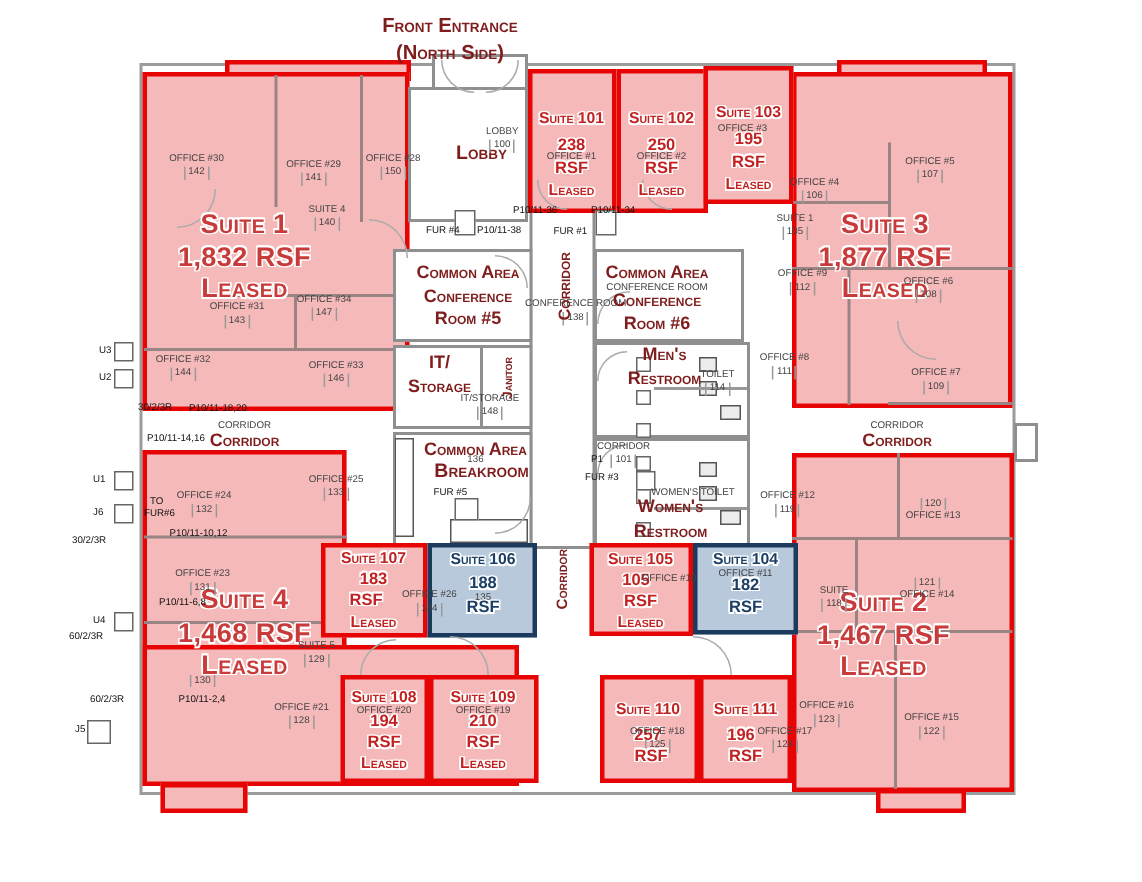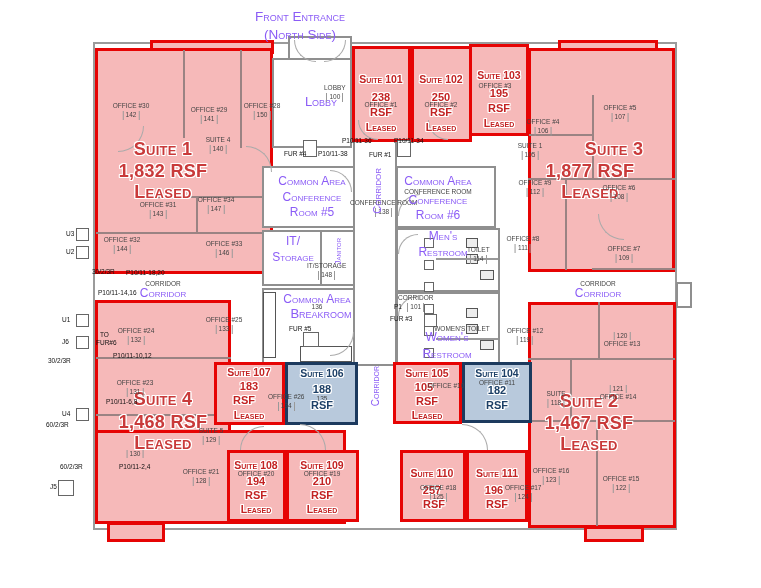--- a/index.html
+++ b/index.html
@@ -5,21 +5,21 @@
   html,body{margin:0;padding:0;background:#fff}
   #plan{position:relative;width:761px;height:588px;background:#fff;overflow:hidden;
         font-family:"Liberation Sans",sans-serif}
   .abs{position:absolute;box-sizing:border-box}
   .leased{background:#f6b9b9;border:3px solid #e60404}
   .avail{background:#b8c9dc;border:3px solid #1c3a5e}
   .wroom{background:#fff;border:2px solid #8f8f8f}
   .wline{position:absolute;background:#9a8383}
   .lbl{position:absolute;white-space:nowrap;line-height:1}
   .c{transform:translateX(-50%)}
-  .hdr{color:#8b5cf6;font-weight:normal;font-variant:small-caps}
+  .hdr{color:#7f1d1d;font-weight:bold;font-variant:small-caps}
   .halo{text-shadow:1px 0 0 #fff,-1px 0 0 #fff,0 1px 0 #fff,0 -1px 0 #fff,
         1px 1px 0 #fff,-1px -1px 0 #fff,1px -1px 0 #fff,-1px 1px 0 #fff}
   .sbig{color:#c93a3a;font-weight:800;font-variant:small-caps;font-size:18px;letter-spacing:.3px}
   .ss{font-variant:small-caps;font-weight:800;color:#c32222;font-size:10.5px}
   .ssn{font-weight:800;color:#c32222;font-size:11px}
   .blue{color:#1c3f66 !important}
   .tiny{position:absolute;font-size:6.5px;color:#444;text-align:center;line-height:1.2;white-space:nowrap}
   .tiny2{position:absolute;font-size:6.5px;color:#444;display:flex;flex-direction:column;
          align-items:center;line-height:1.3;white-space:nowrap}
   .rnum{display:inline-block;border-left:1px solid #999;border-right:1px solid #999;padding:0 2px;margin-top:1px}
@@ -186,21 +186,21 @@
   <div class="lbl hdr v" style="left:371px;top:366px;font-size:10px">Corridor</div>
   <div class="tiny2" style="left:398px;top:294px">
     <span>CORRIDOR</span>
     <span class="rnum">101</span>
   </div>
 
   <div class="lbl sbig c halo" style="left:163px;top:140px">Suite 1</div>
   <div class="lbl sbig c halo" style="left:163px;top:162px">1,832 RSF</div>
   <div class="lbl sbig c halo" style="left:163px;top:183px">Leased</div>
 
-  <div class="lbl sbig c halo" style="left:614px;top:140px">Suite 3</div>
+  <div class="lbl sbig c halo" style="left:590px;top:140px">Suite 3</div>
   <div class="lbl sbig c halo" style="left:590px;top:162px">1,877 RSF</div>
   <div class="lbl sbig c halo" style="left:590px;top:183px">Leased</div>
 
   <div class="lbl sbig c halo" style="left:163px;top:390px">Suite 4</div>
   <div class="lbl sbig c halo" style="left:163px;top:413px">1,468 RSF</div>
   <div class="lbl sbig c halo" style="left:163px;top:434px">Leased</div>
 
   <div class="lbl sbig c halo" style="left:589px;top:392px">Suite 2</div>
   <div class="lbl sbig c halo" style="left:589px;top:414px">1,467 RSF</div>
   <div class="lbl sbig c halo" style="left:589px;top:435px">Leased</div>

